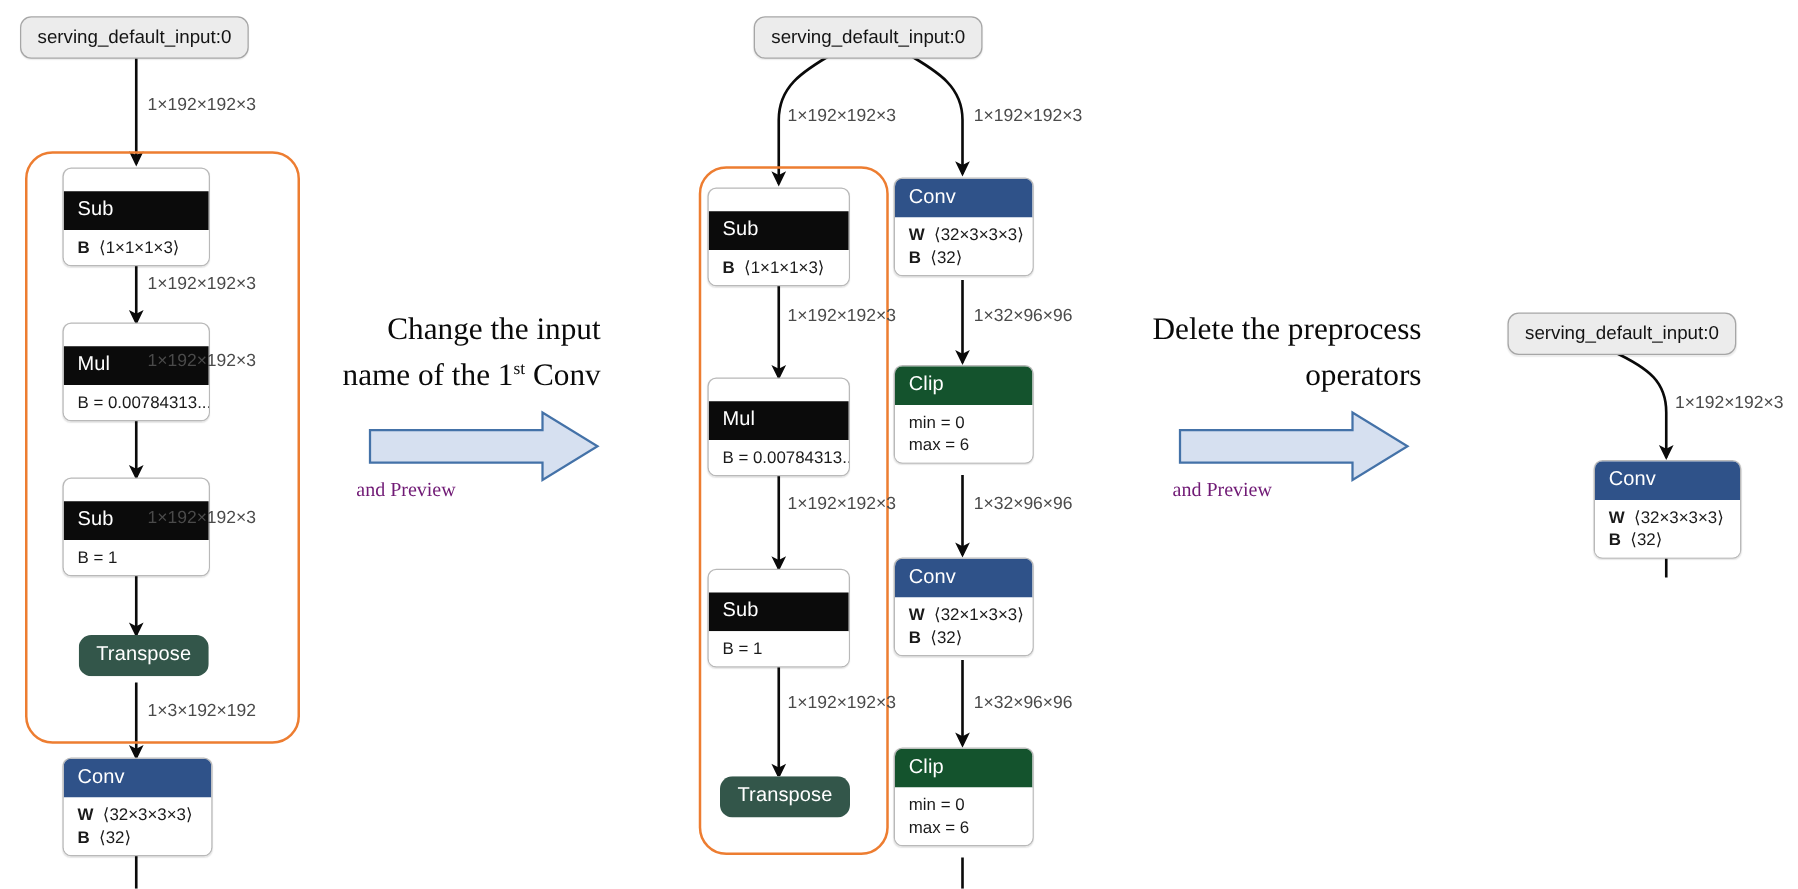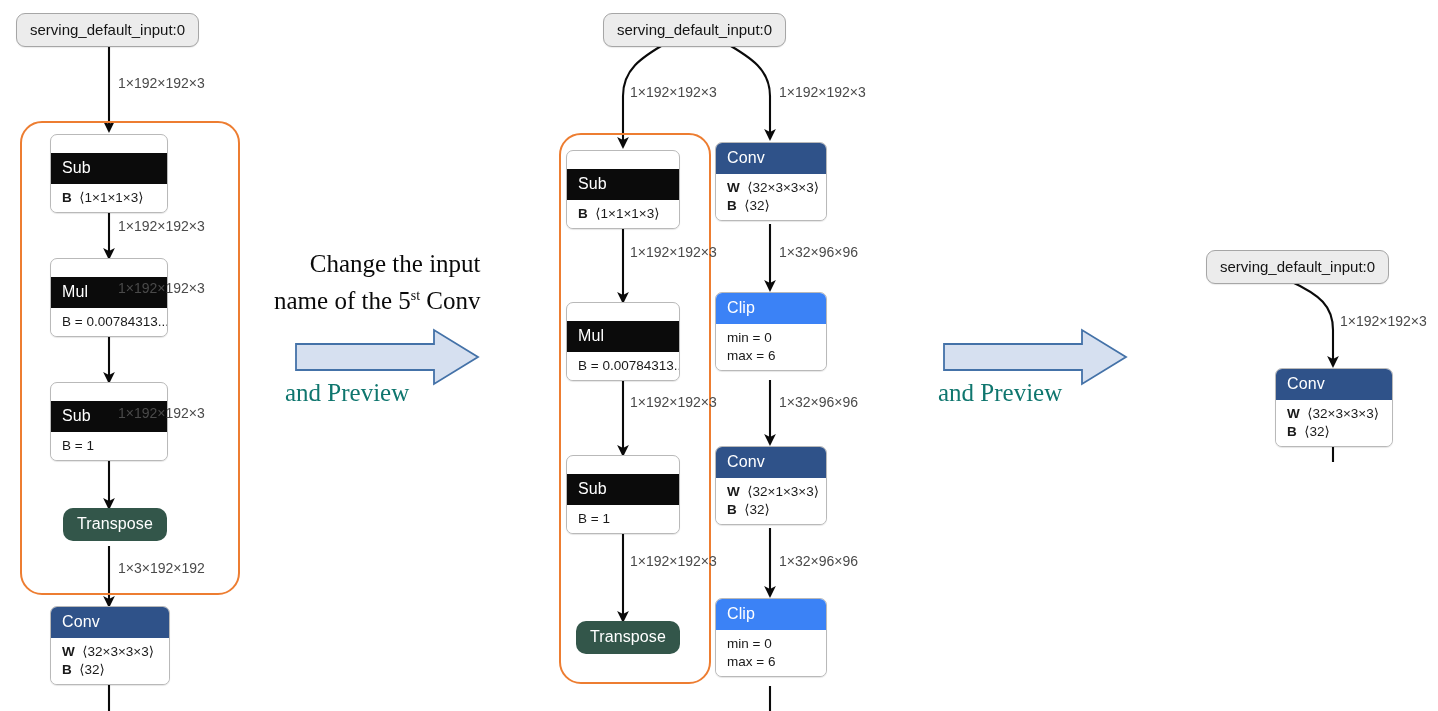--- a/index.html
+++ b/index.html
@@ -63,21 +63,21 @@
     font-size: 13.5px;
     line-height: 18px;
     color: #1a1a1a;
     white-space: nowrap;
   }
   .node .attr b {
     font-weight: bold;
   }
   .hdr-black   { background: #0b0b0b; margin-top: 18px; }
   .hdr-blue    { background: #2f5289; }
-  .hdr-red     { background: #3b82f6; }
+  .hdr-red     { background: #14532d; }
   .hdr-green   { background: #33564a; }
 
   
   .pill {
     position: absolute;
     background: #ececec;
     border: 1px solid #a6a6a6;
     border-radius: 9px;
     font-size: 15px;
     color: #141414;
@@ -111,23 +111,23 @@
   .anno .anno-line {
     font-family: "Liberation Serif", serif;
     font-size: 25px;
     line-height: 32px;
     color: #0a0a0a;
     white-space: nowrap;
     text-align: right;
   }
   .anno .anno-tail {
     font-family: "Liberation Serif", serif;
-    font-size: 25px;
+    font-size: 16px;
     line-height: 30px;
-    color: #0f766e;
+    color: #701a75;
     white-space: nowrap;
   }
   .sup {
     font-size: 14px;
     vertical-align: super;
   }
 </style>
 </head>
 <body>
 
@@ -213,21 +213,21 @@
   <div class="node" style="left:50px; top:606px; width:120px;">
     <div class="hdr hdr-blue">Conv</div>
     <div class="body">
       <div class="attr"><b>W</b>&nbsp; <span>⟨32×3×3×3⟩</span></div>
       <div class="attr"><b>B</b>&nbsp; <span>⟨32⟩</span></div>
     </div>
   </div>
 
   <div class="anno" style="left:274px; top:248px;">
     <div class="anno-line">Change the input</div>
-    <div class="anno-line"><span>name of the 5</span><span class="sup">st</span><span> Conv</span></div>
+    <div class="anno-line"><span>name of the 1</span><span class="sup">st</span><span> Conv</span></div>
   </div>
   <div class="anno" style="left:285px; top:378px;">
     <div class="anno-tail">and Preview</div>
   </div>
 
   <div class="group-box" style="left:559px; top:133px; width:152px; height:551px;"></div>
 
   <div class="pill" style="left:603px; top:13px;">serving_default_input:0</div>
 
   <div class="elabel" style="left:630px; top:84px;">1×192×192×3</div>
@@ -295,20 +295,24 @@
   <div class="elabel" style="left:779px; top:553px;">1×32×96×96</div>
 
   <div class="node" style="left:715px; top:598px; width:112px;">
     <div class="hdr hdr-red">Clip</div>
     <div class="body">
       <div class="attr">min = 0</div>
       <div class="attr">max = 6</div>
     </div>
   </div>
 
+  <div class="anno" style="left:922px; top:248px;">
+    <div class="anno-line">Delete the preprocess</div>
+    <div class="anno-line"><span>operators</span><span class="sup"></span><span></span></div>
+  </div>
   <div class="anno" style="left:938px; top:378px;">
     <div class="anno-tail">and Preview</div>
   </div>
 
   <div class="pill" style="left:1206px; top:250px;">serving_default_input:0</div>
 
   <div class="elabel" style="left:1340px; top:313px;">1×192×192×3</div>
 
   <div class="node" style="left:1275px; top:368px; width:118px;">
     <div class="hdr hdr-blue">Conv</div>

